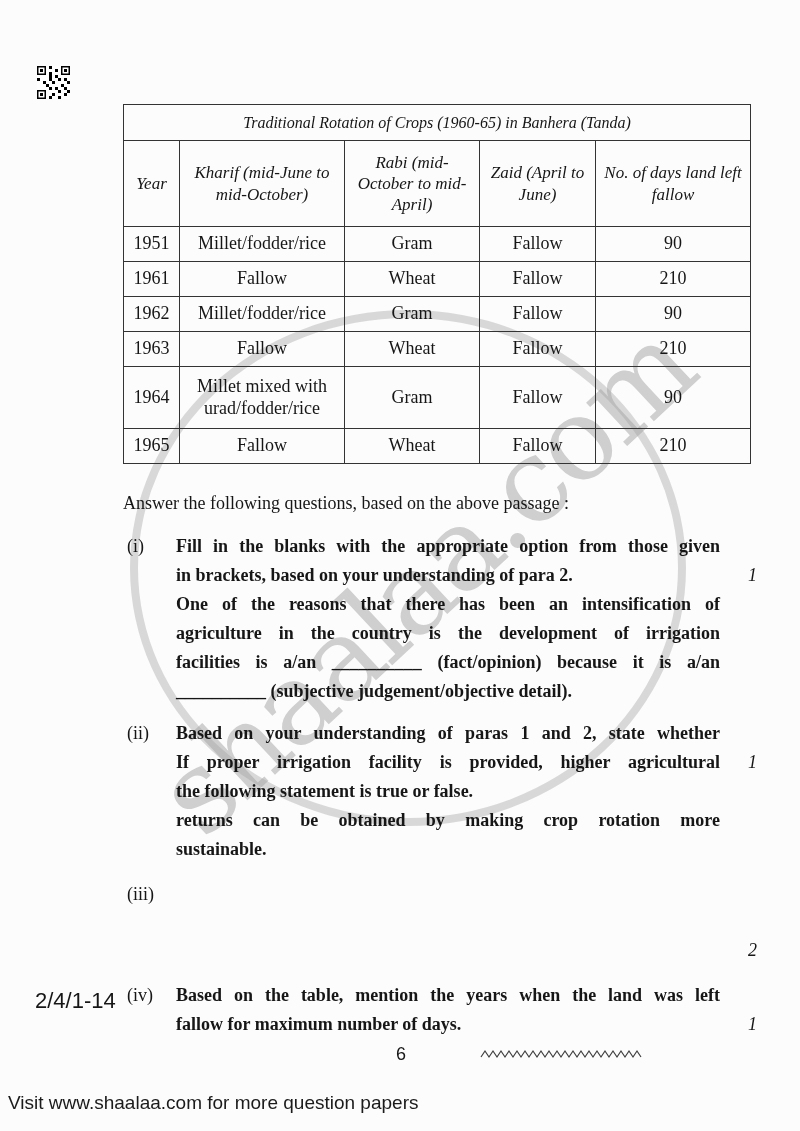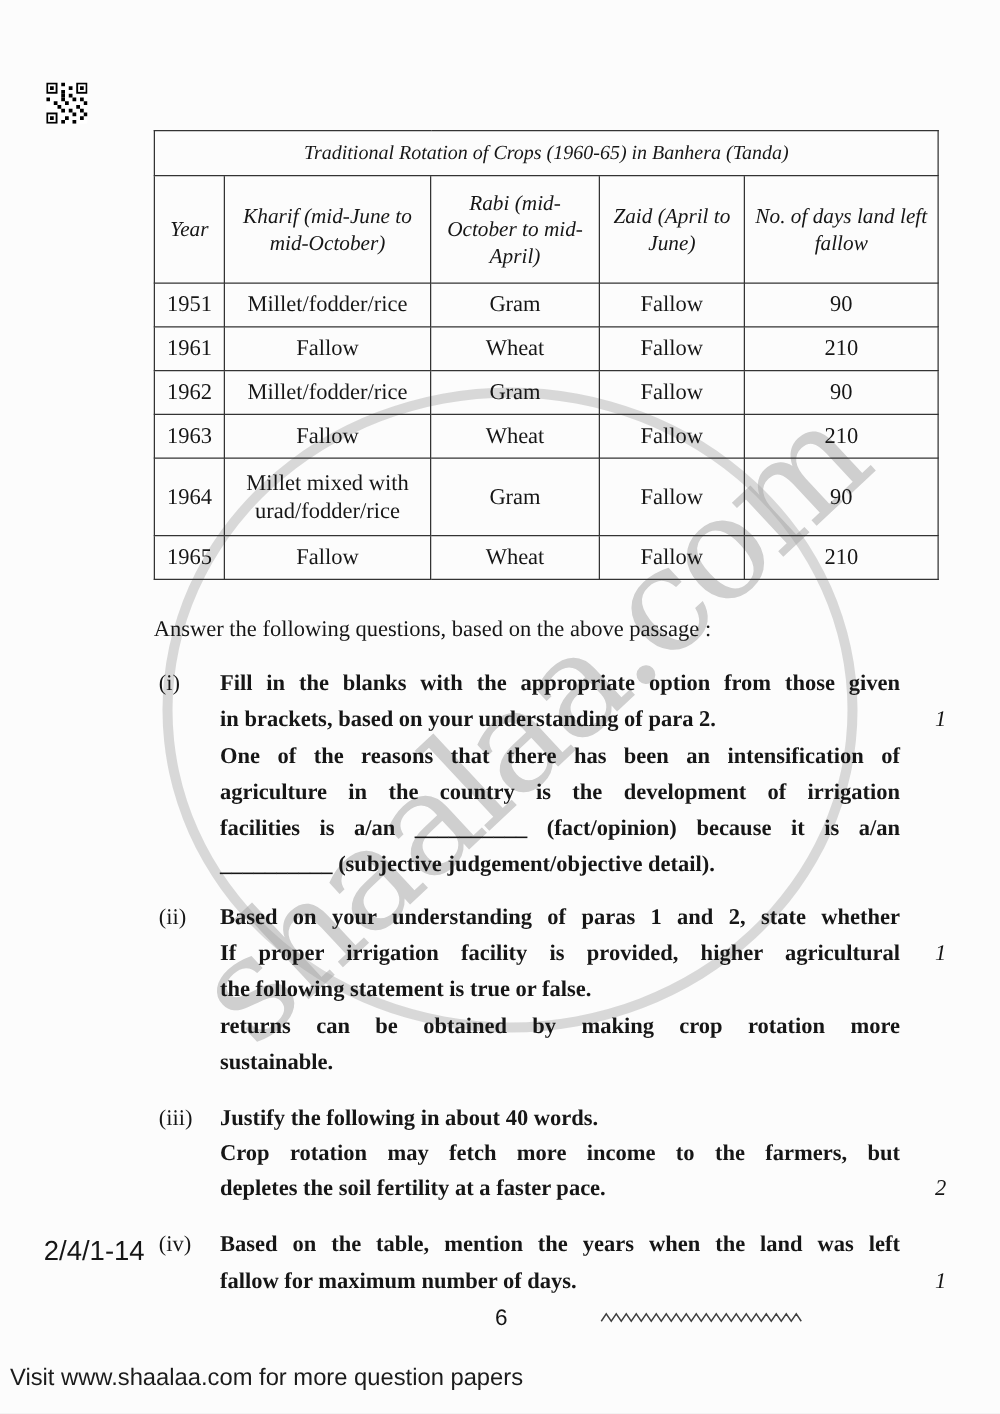--- a/index.html
+++ b/index.html
@@ -191,25 +191,20 @@
           <div class="line stretch">Based on your understanding of paras 1 and 2, state whether</div>
           <div class="line stretch">If proper irrigation facility is provided, higher agricultural</div>
           <div class="line">the following statement is true or false.</div>
           <div class="line stretch">returns can be obtained by making crop rotation more</div>
           <div class="line">sustainable.</div>
         </div>
         <span class="qmark">1</span>
       </div>
       <div class="question q3">
         <span class="qnum">(iii)</span>
-        <div class="qlines">
-          <div class="line">Justify the following in about 40 words.</div>
-          <div class="line stretch">Crop rotation may fetch more income to the farmers, but</div>
-          <div class="line">depletes the soil fertility at a faster pace.</div>
-        </div>
         <span class="qmark">2</span>
       </div>
       <div class="question q4">
         <span class="qnum">(iv)</span>
         <div class="qlines">
           <div class="line stretch">Based on the table, mention the years when the land was left</div>
           <div class="line">fallow for maximum number of days.</div>
         </div>
         <span class="qmark">1</span>
       </div>

